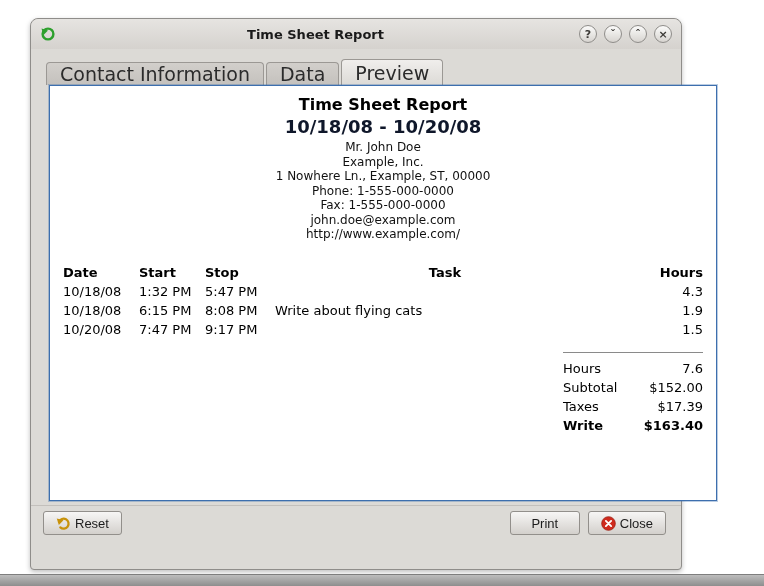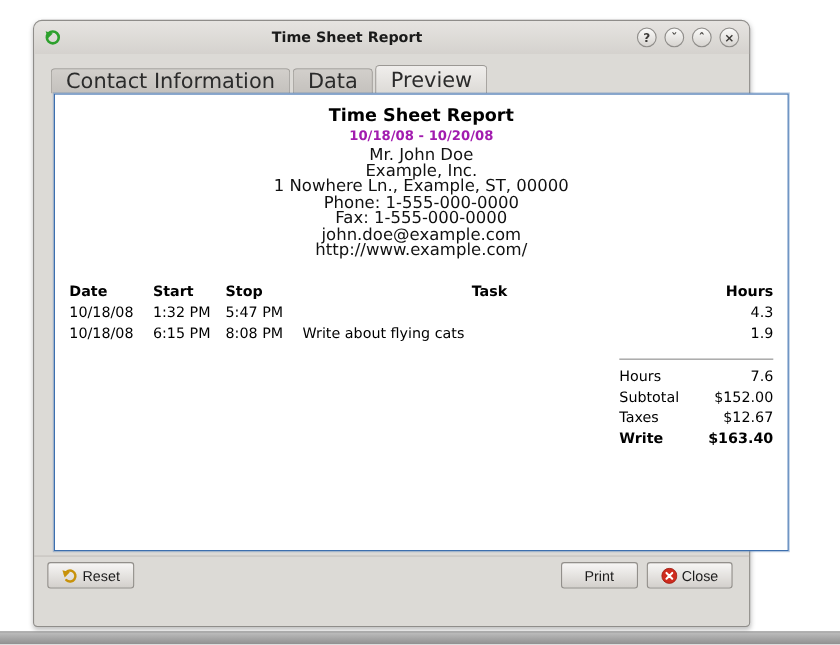--- a/index.html
+++ b/index.html
@@ -64,22 +64,22 @@
   
   .panel {
     position: absolute; left: 18px; top: 66px; width: 668px; height: 416px;
     background: #ffffff;
     border: 1px solid #3d6fae;
     box-shadow: 0 0 0 1px rgba(61,111,174,0.35);
     overflow: hidden;
   }
   .report { padding-top: 9px; }
   .report-title { text-align: center; font-size: 16px; font-weight: bold; color: #000; }
-  .report-range { text-align: center; font-size: 12px; font-weight: bold; color: #a21caf; margin-top: 2px; }
-  .contact { margin-top: 3px; text-align: center; font-size: 15px; line-height: 14.5px; color: #111; }
+  .report-range { text-align: center; font-size: 18px; font-weight: bold; color: #0f172a; margin-top: 2px; }
+  .contact { margin-top: 3px; text-align: center; font-size: 12px; line-height: 14.5px; color: #111; }
 
   .report-body { padding: 0 13px; }
   .tablewrap { margin-top: 21px; }
   .trow { display: flex; height: 19px; align-items: center; font-size: 13px; color: #000; }
   .trow.head { font-weight: bold; }
   .c-date  { width: 76px; text-align: left; }
   .c-start { width: 66px; text-align: left; }
   .c-stop  { width: 70px; text-align: left; }
   .c-task  { flex: 1; text-align: left; }
   .trow.head .c-task { text-align: center; }
@@ -180,34 +180,41 @@
               <span class="c-task"></span>
               <span class="c-hours">4.3</span>
             </div>
             <div class="trow">
               <span class="c-date">10/18/08</span>
               <span class="c-start">6:15 PM</span>
               <span class="c-stop">8:08 PM</span>
               <span class="c-task">Write about flying cats</span>
               <span class="c-hours">1.9</span>
             </div>
+            <div class="trow">
+              <span class="c-date">10/20/08</span>
+              <span class="c-start">7:47 PM</span>
+              <span class="c-stop">9:17 PM</span>
+              <span class="c-task"></span>
+              <span class="c-hours">1.5</span>
+            </div>
           </div>
 
           <div class="summary">
             <div class="srow">
               <span>Hours</span>
               <span>7.6</span>
             </div>
             <div class="srow">
               <span>Subtotal</span>
               <span>$152.00</span>
             </div>
             <div class="srow">
               <span>Taxes</span>
-              <span>$12.67</span>
+              <span>$17.39</span>
             </div>
             <div class="srow total">
               <span>Write</span>
               <span>$163.40</span>
             </div>
           </div>
         </div>
 
       </div>
     </div>

